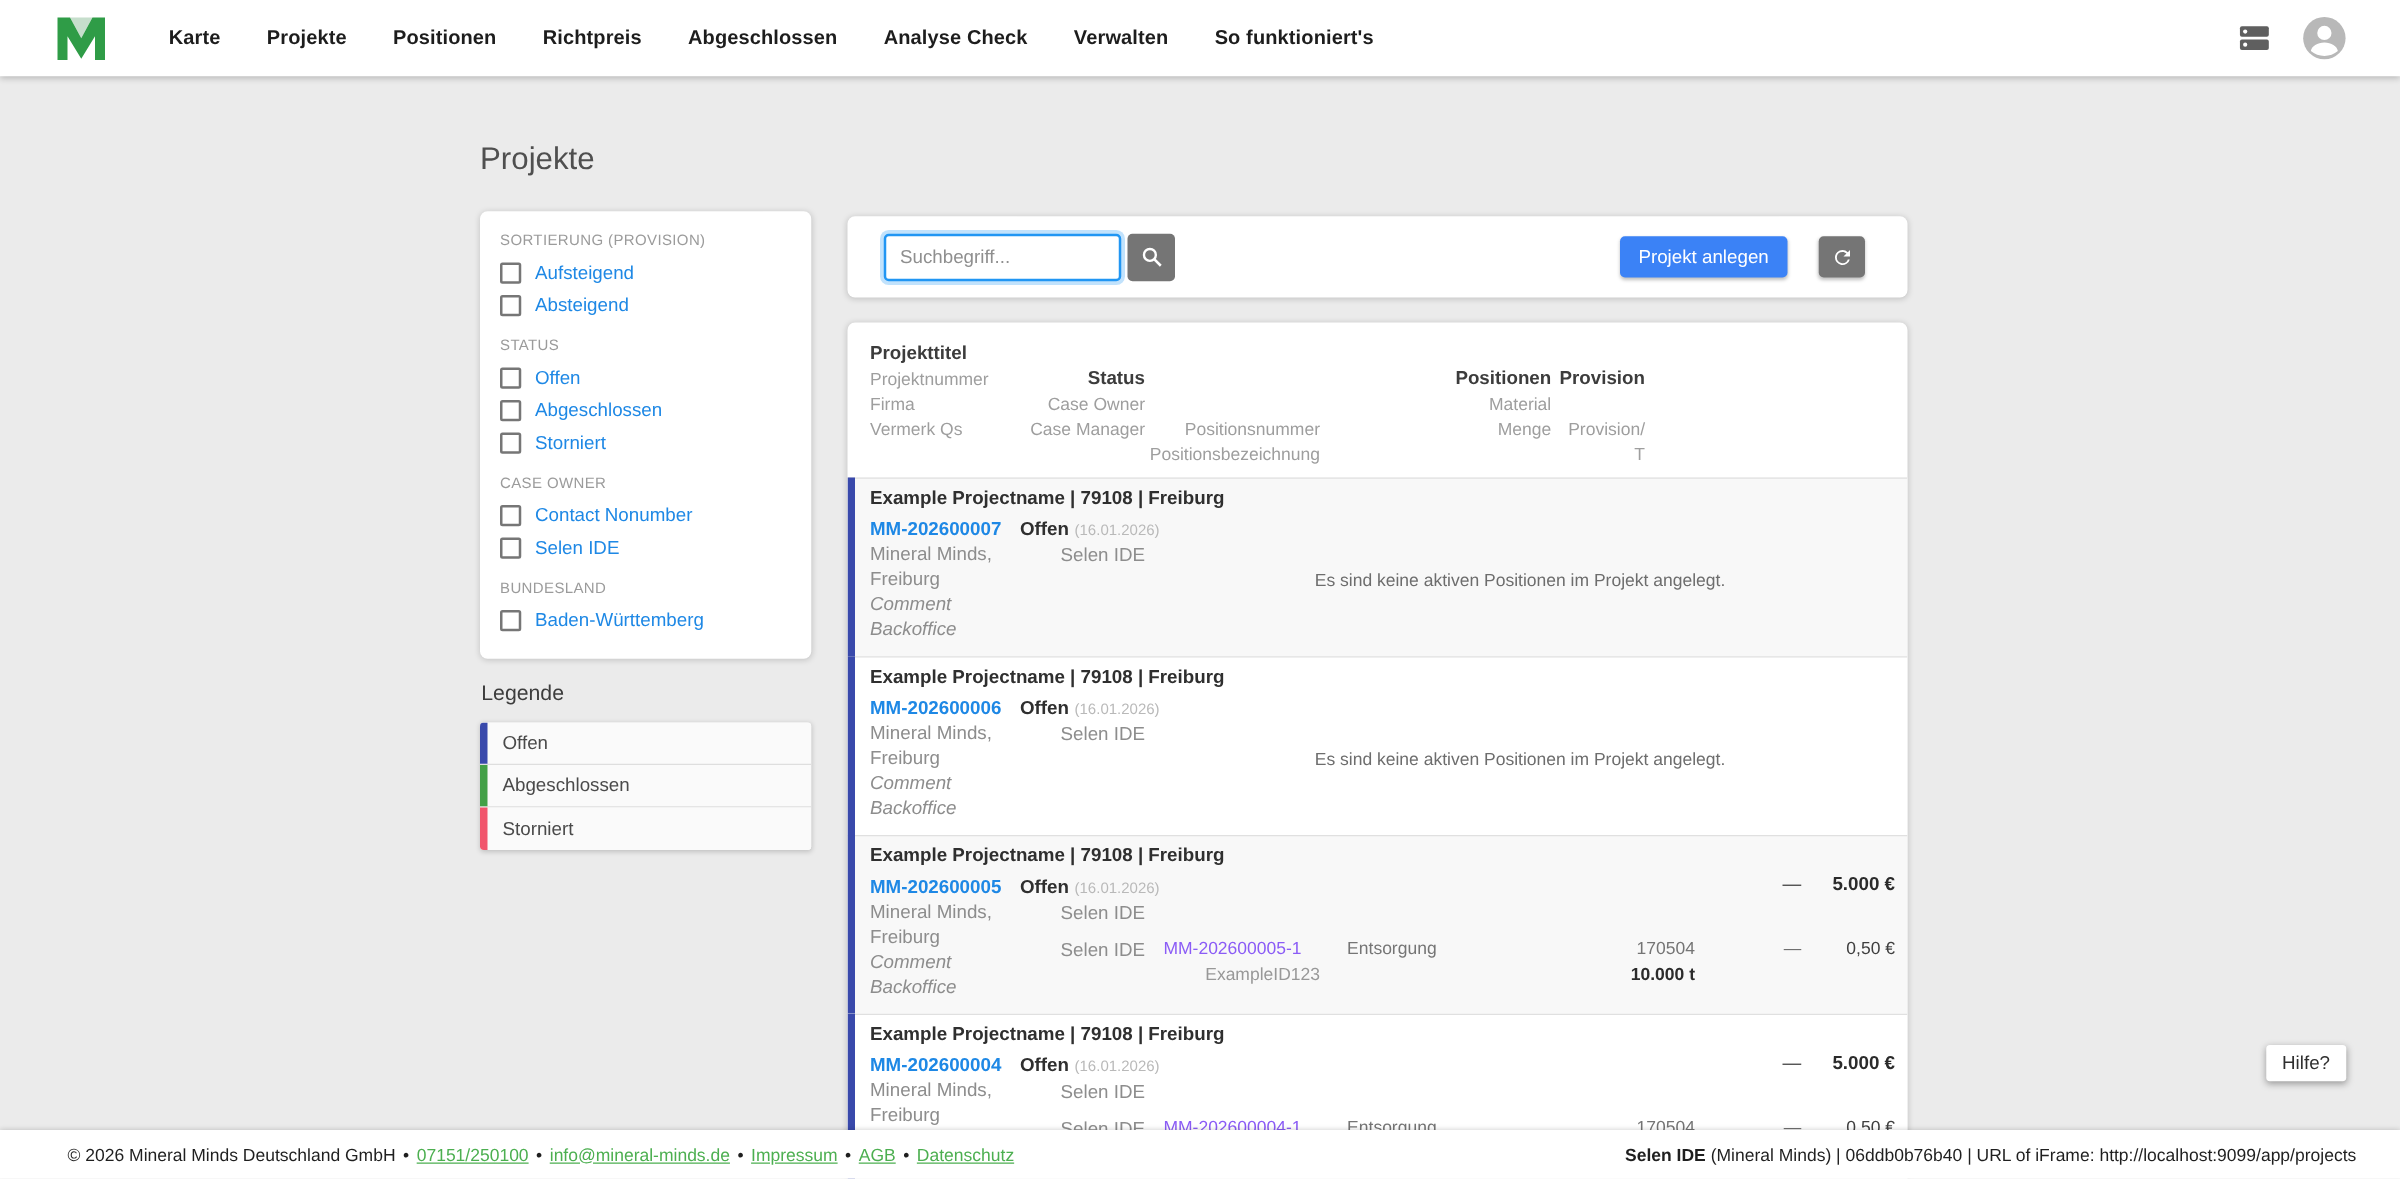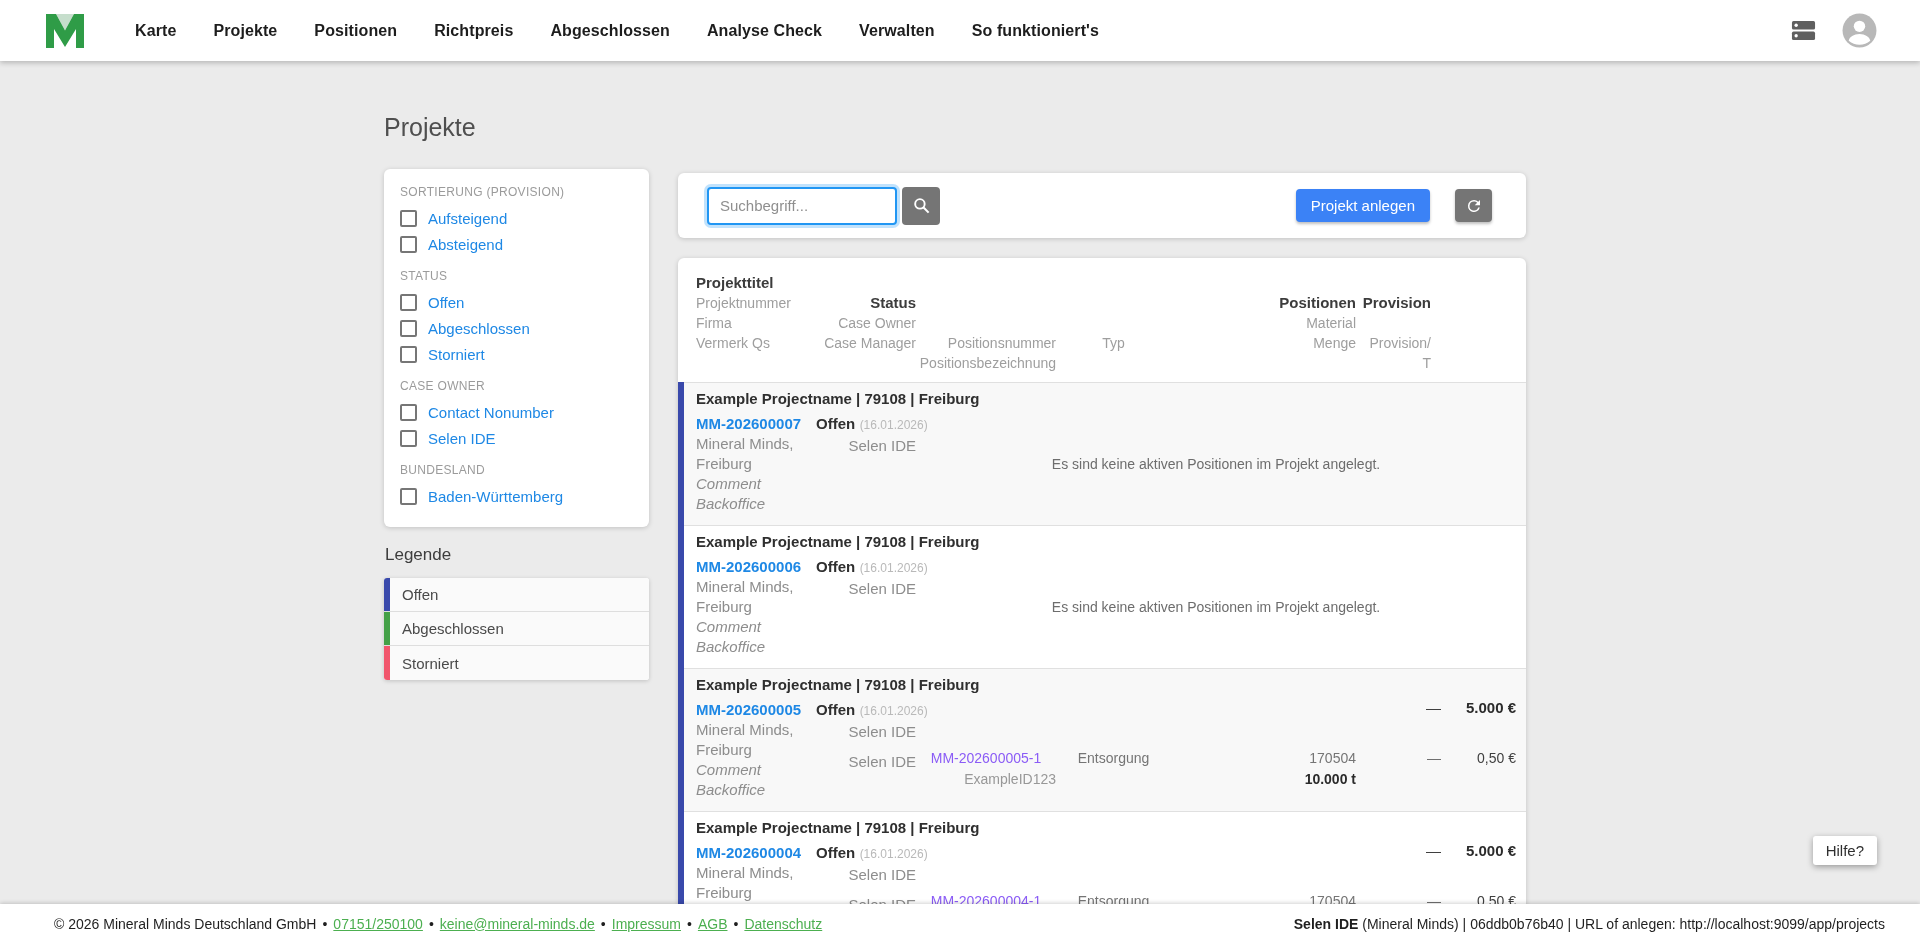--- a/index.html
+++ b/index.html
@@ -255,26 +255,20 @@
           <div class="hg">Case Owner</div>
           <div class="hg">Case Manager</div>
         </div>
         <div class="hc3">
           <div class="sp"></div>
             <div class="sp"></div>
             <div class="sp"></div>
           <div class="hg">Positionsnummer</div>
           <div class="hg">Positionsbezeichnung</div>
         </div>
-        <div class="hc4">
-          <div class="sp"></div>
-            <div class="sp"></div>
-            <div class="sp"></div>
-          <div class="hg">Typ</div>
-        </div>
         <div class="hc5">
           <div class="sp"></div>
           <div class="hb">Positionen</div>
           <div class="hg">Material</div>
           <div class="hg">Menge</div>
         </div>
         <div class="hc7">
           <div class="sp"></div>
           <div class="hb">Provision</div>
           <div class="sp"></div>
@@ -392,23 +386,23 @@
     </div>
   </main>
 
   <button class="help-btn">Hilfe?</button>
 
   <footer class="footer">
     <span>© 2026 Mineral Minds Deutschland GmbH</span>
     <span class="f-sep">•</span>
     <a class="f-link">07151/250100</a>
     <span class="f-sep">•</span>
-    <a class="f-link">keine@mineral-minds.de</a>
+    <a class="f-link">info@mineral-minds.de</a>
     <span class="f-sep">•</span>
     <a class="f-link">Impressum</a>
     <span class="f-sep">•</span>
     <a class="f-link">AGB</a>
     <span class="f-sep">•</span>
     <a class="f-link">Datenschutz</a>
-    <span class="f-right"><b>Selen IDE</b><span> (Mineral Minds) | 06ddb0b76b40 | URL of anlegen: http://localhost:9099/app/projects</span></span>
+    <span class="f-right"><b>Selen IDE</b><span> (Mineral Minds) | 06ddb0b76b40 | URL of iFrame: http://localhost:9099/app/projects</span></span>
   </footer>
 
 </div>
 
 </body></html>

